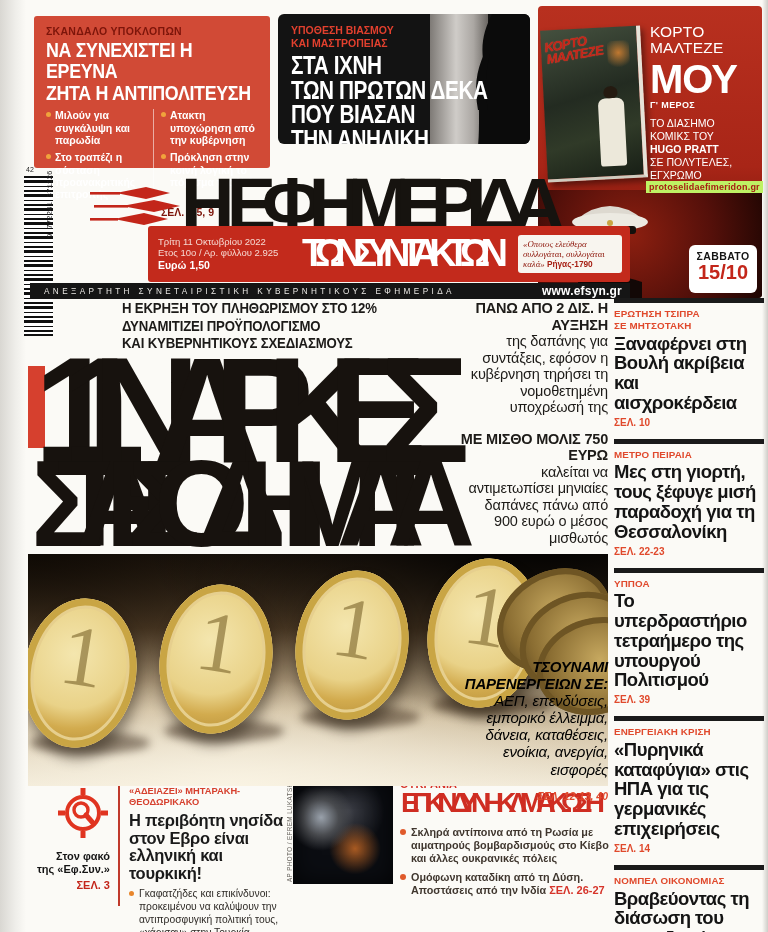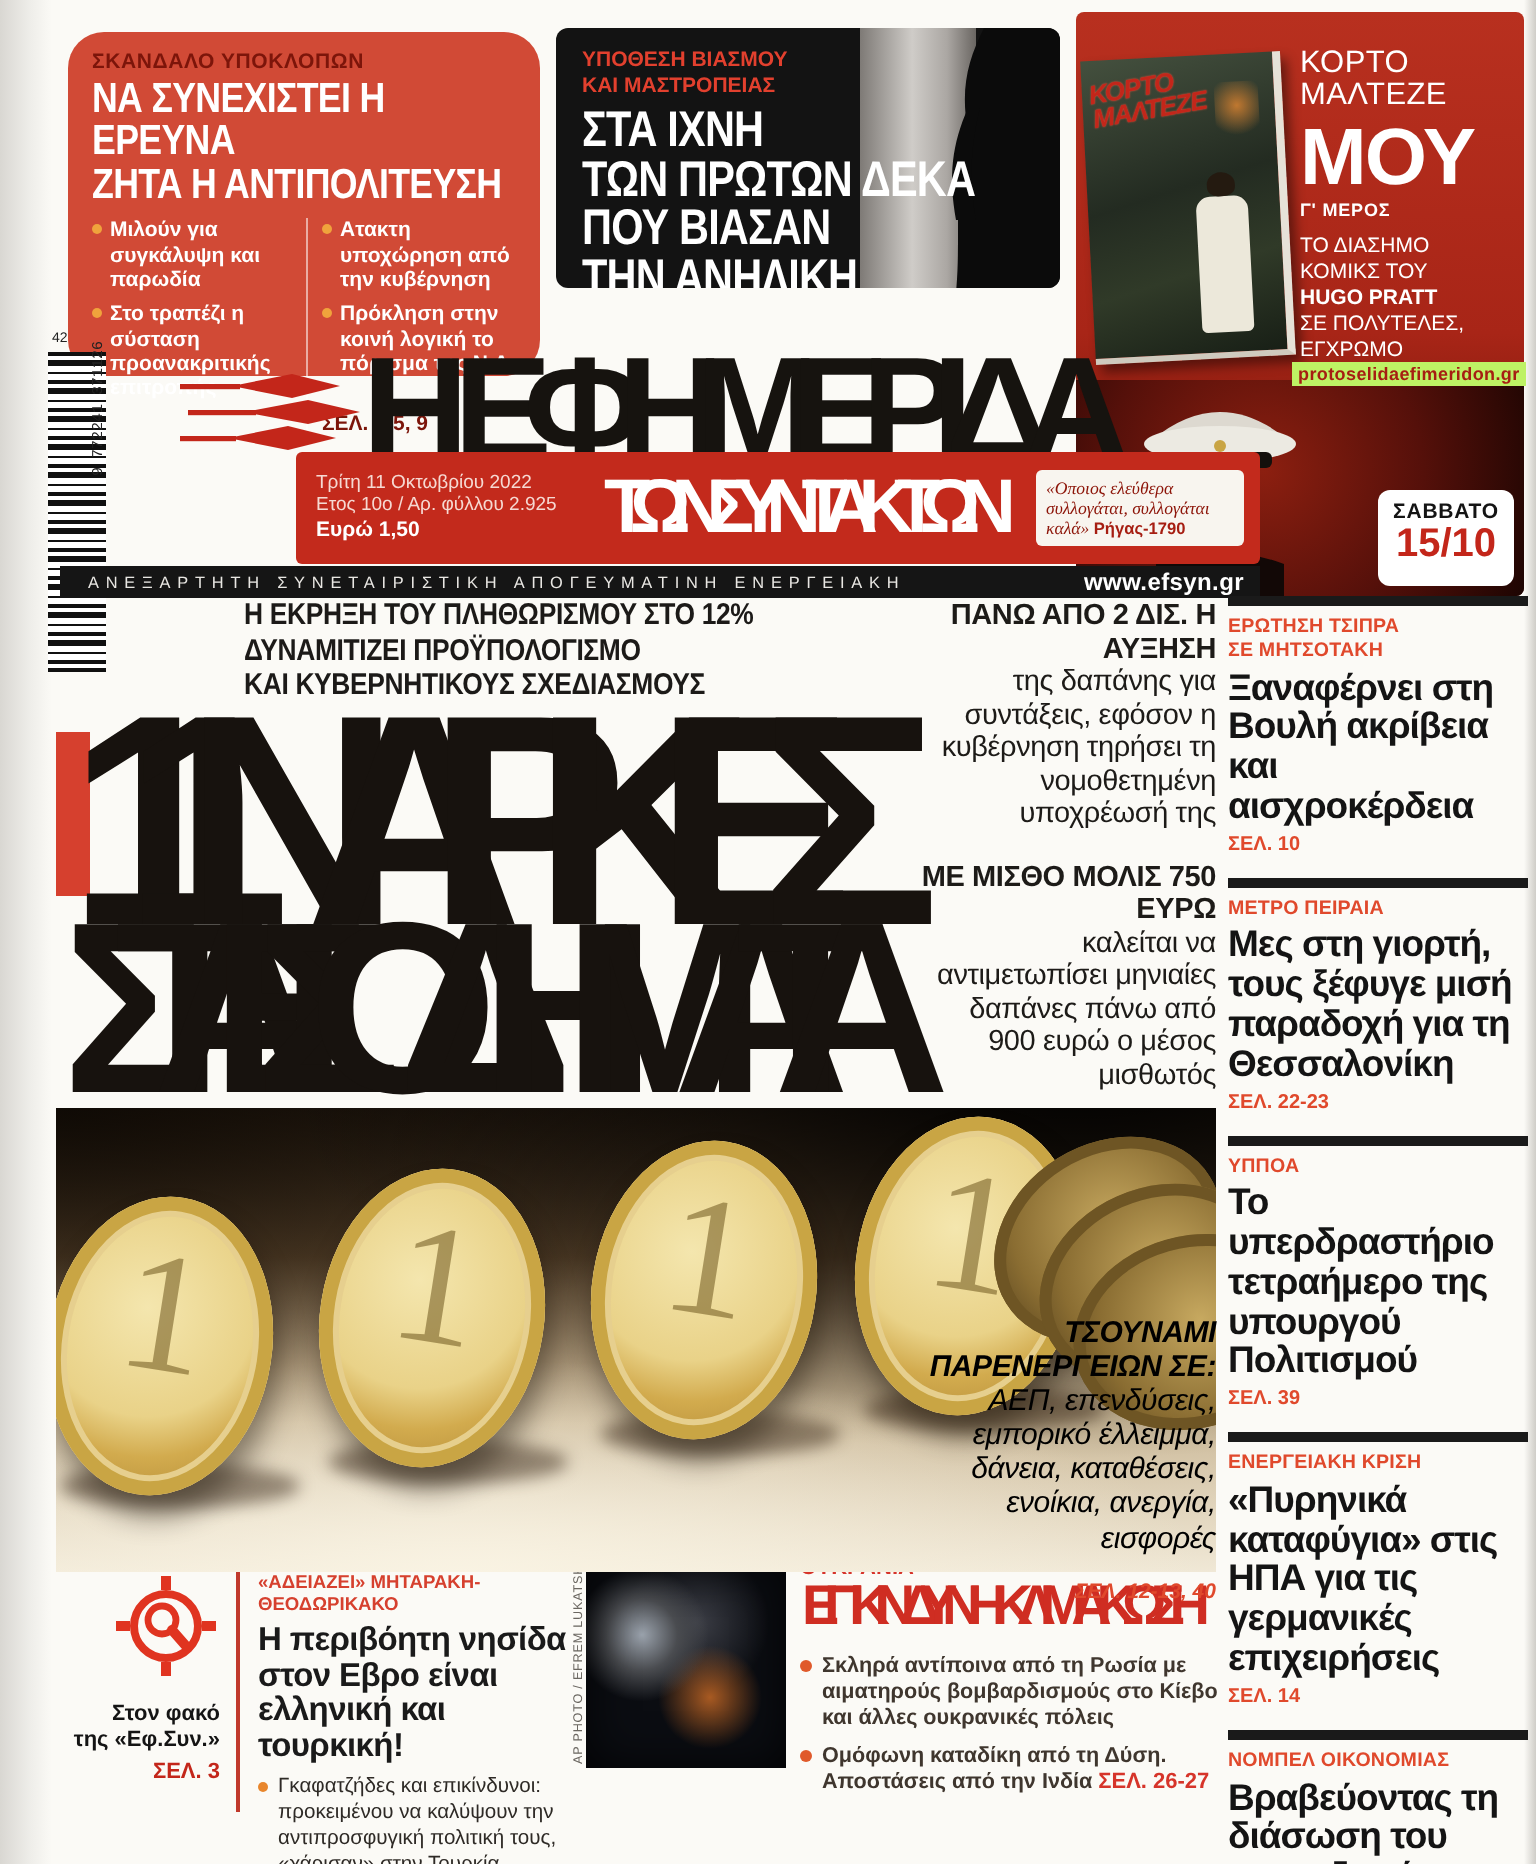--- a/index.html
+++ b/index.html
@@ -5,21 +5,21 @@
   * { margin:0; padding:0; box-sizing:border-box; }
   html,body { width:768px; height:932px; }
   body { font-family:"Liberation Sans", sans-serif; background:#e7e5e1; }
   .page { position:relative; width:768px; height:932px; background:#fbfaf6; overflow:hidden; }
   .abs { position:absolute; }
   .prewrap { white-space:pre-line; }
   .scan-edge-left { left:0; top:0; width:26px; height:932px; background:linear-gradient(90deg,#d9d7d2,#efeeea 60%,rgba(255,255,255,0)); }
   .scan-edge-right { right:0; top:0; width:6px; height:932px; background:linear-gradient(270deg,#cfcdc8,rgba(255,255,255,0)); }
 
   
-  .scandal-box { left:34px; top:16px; width:236px; height:172px; background:#d14a36; border-radius:18px; padding:9px 10px 6px 12px; color:#fff; }
+  .scandal-box { left:34px; top:16px; width:236px; height:152px; background:#d14a36; border-radius:3px; padding:9px 10px 6px 12px; color:#fff; }
   .scandal-kicker { color:#7c150a; font-weight:bold; font-size:10.5px; letter-spacing:.3px; }
   .scandal-headline { font-weight:bold; font-size:21px; line-height:1.02; margin-top:2px; letter-spacing:-.4px; width:118%; transform:scaleX(.85); transform-origin:0 0; }
   .scandal-cols { display:flex; margin-top:6px; }
   .scandal-col { width:50%; padding-right:6px; }
   .scandal-col + .scandal-col { border-left:1px solid rgba(255,255,255,.55); padding-left:7px; padding-right:0; }
   .s-bullet { font-size:10.5px; font-weight:bold; line-height:1.18; margin-bottom:5px; position:relative; padding-left:9px; }
   .s-bullet .dot { position:absolute; left:0; top:3px; width:5px; height:5px; border-radius:50%; background:#f0a33c; }
   .scandal-ref { color:#7c150a; font-weight:bold; font-size:10.5px; margin-top:18px; }
 
   
@@ -224,21 +224,21 @@
         <text x="2" y="31" textLength="206" lengthAdjust="spellingAndGlyphs" font-family="Liberation Sans, sans-serif" font-weight="bold" font-size="38" fill="#ffffff">ΤΩΝ ΣΥΝΤΑΚΤΩΝ</text>
       </svg>
     </div>
     <div class="quote-box">
       <span>«Οποιος ελεύθερα συλλογάται, συλλογάται καλά»</span>
       <b>Ρήγας-1790</b>
     </div>
   </div>
 
   <div class="abs mast-strip">
-    <span class="tagline">ΑΝΕΞΑΡΤΗΤΗ ΣΥΝΕΤΑΙΡΙΣΤΙΚΗ ΑΠΟΓΕΥΜΑΤΙΝΗ ΕΝΕΡΓΕΙΑΚΗ</span>
+    <span class="tagline">ΑΝΕΞΑΡΤΗΤΗ ΣΥΝΕΤΑΙΡΙΣΤΙΚΗ ΚΥΒΕΡΝΗΤΙΚΟΥΣ ΕΦΗΜΕΡΙΔΑ</span>
     <span class="website">www.efsyn.gr</span>
   </div>
 
   <div class="abs lede prewrap">Η ΕΚΡΗΞΗ ΤΟΥ ΠΛΗΘΩΡΙΣΜΟΥ ΣΤΟ 12%
 ΔΥΝΑΜΙΤΙΖΕΙ ΠΡΟΫΠΟΛΟΓΙΣΜΟ
 ΚΑΙ ΚΥΒΕΡΝΗΤΙΚΟΥΣ ΣΧΕΔΙΑΣΜΟΥΣ</div>
   <div class="abs redbar"></div>
 
   <svg class="abs hl1" width="446" height="132" viewBox="0 0 446 132">
     <text x="4" y="124" textLength="436" lengthAdjust="spellingAndGlyphs" font-family="Liberation Sans, sans-serif" font-weight="bold" font-size="150" fill="#17120e">11 ΝΑΡΚΕΣ</text>

